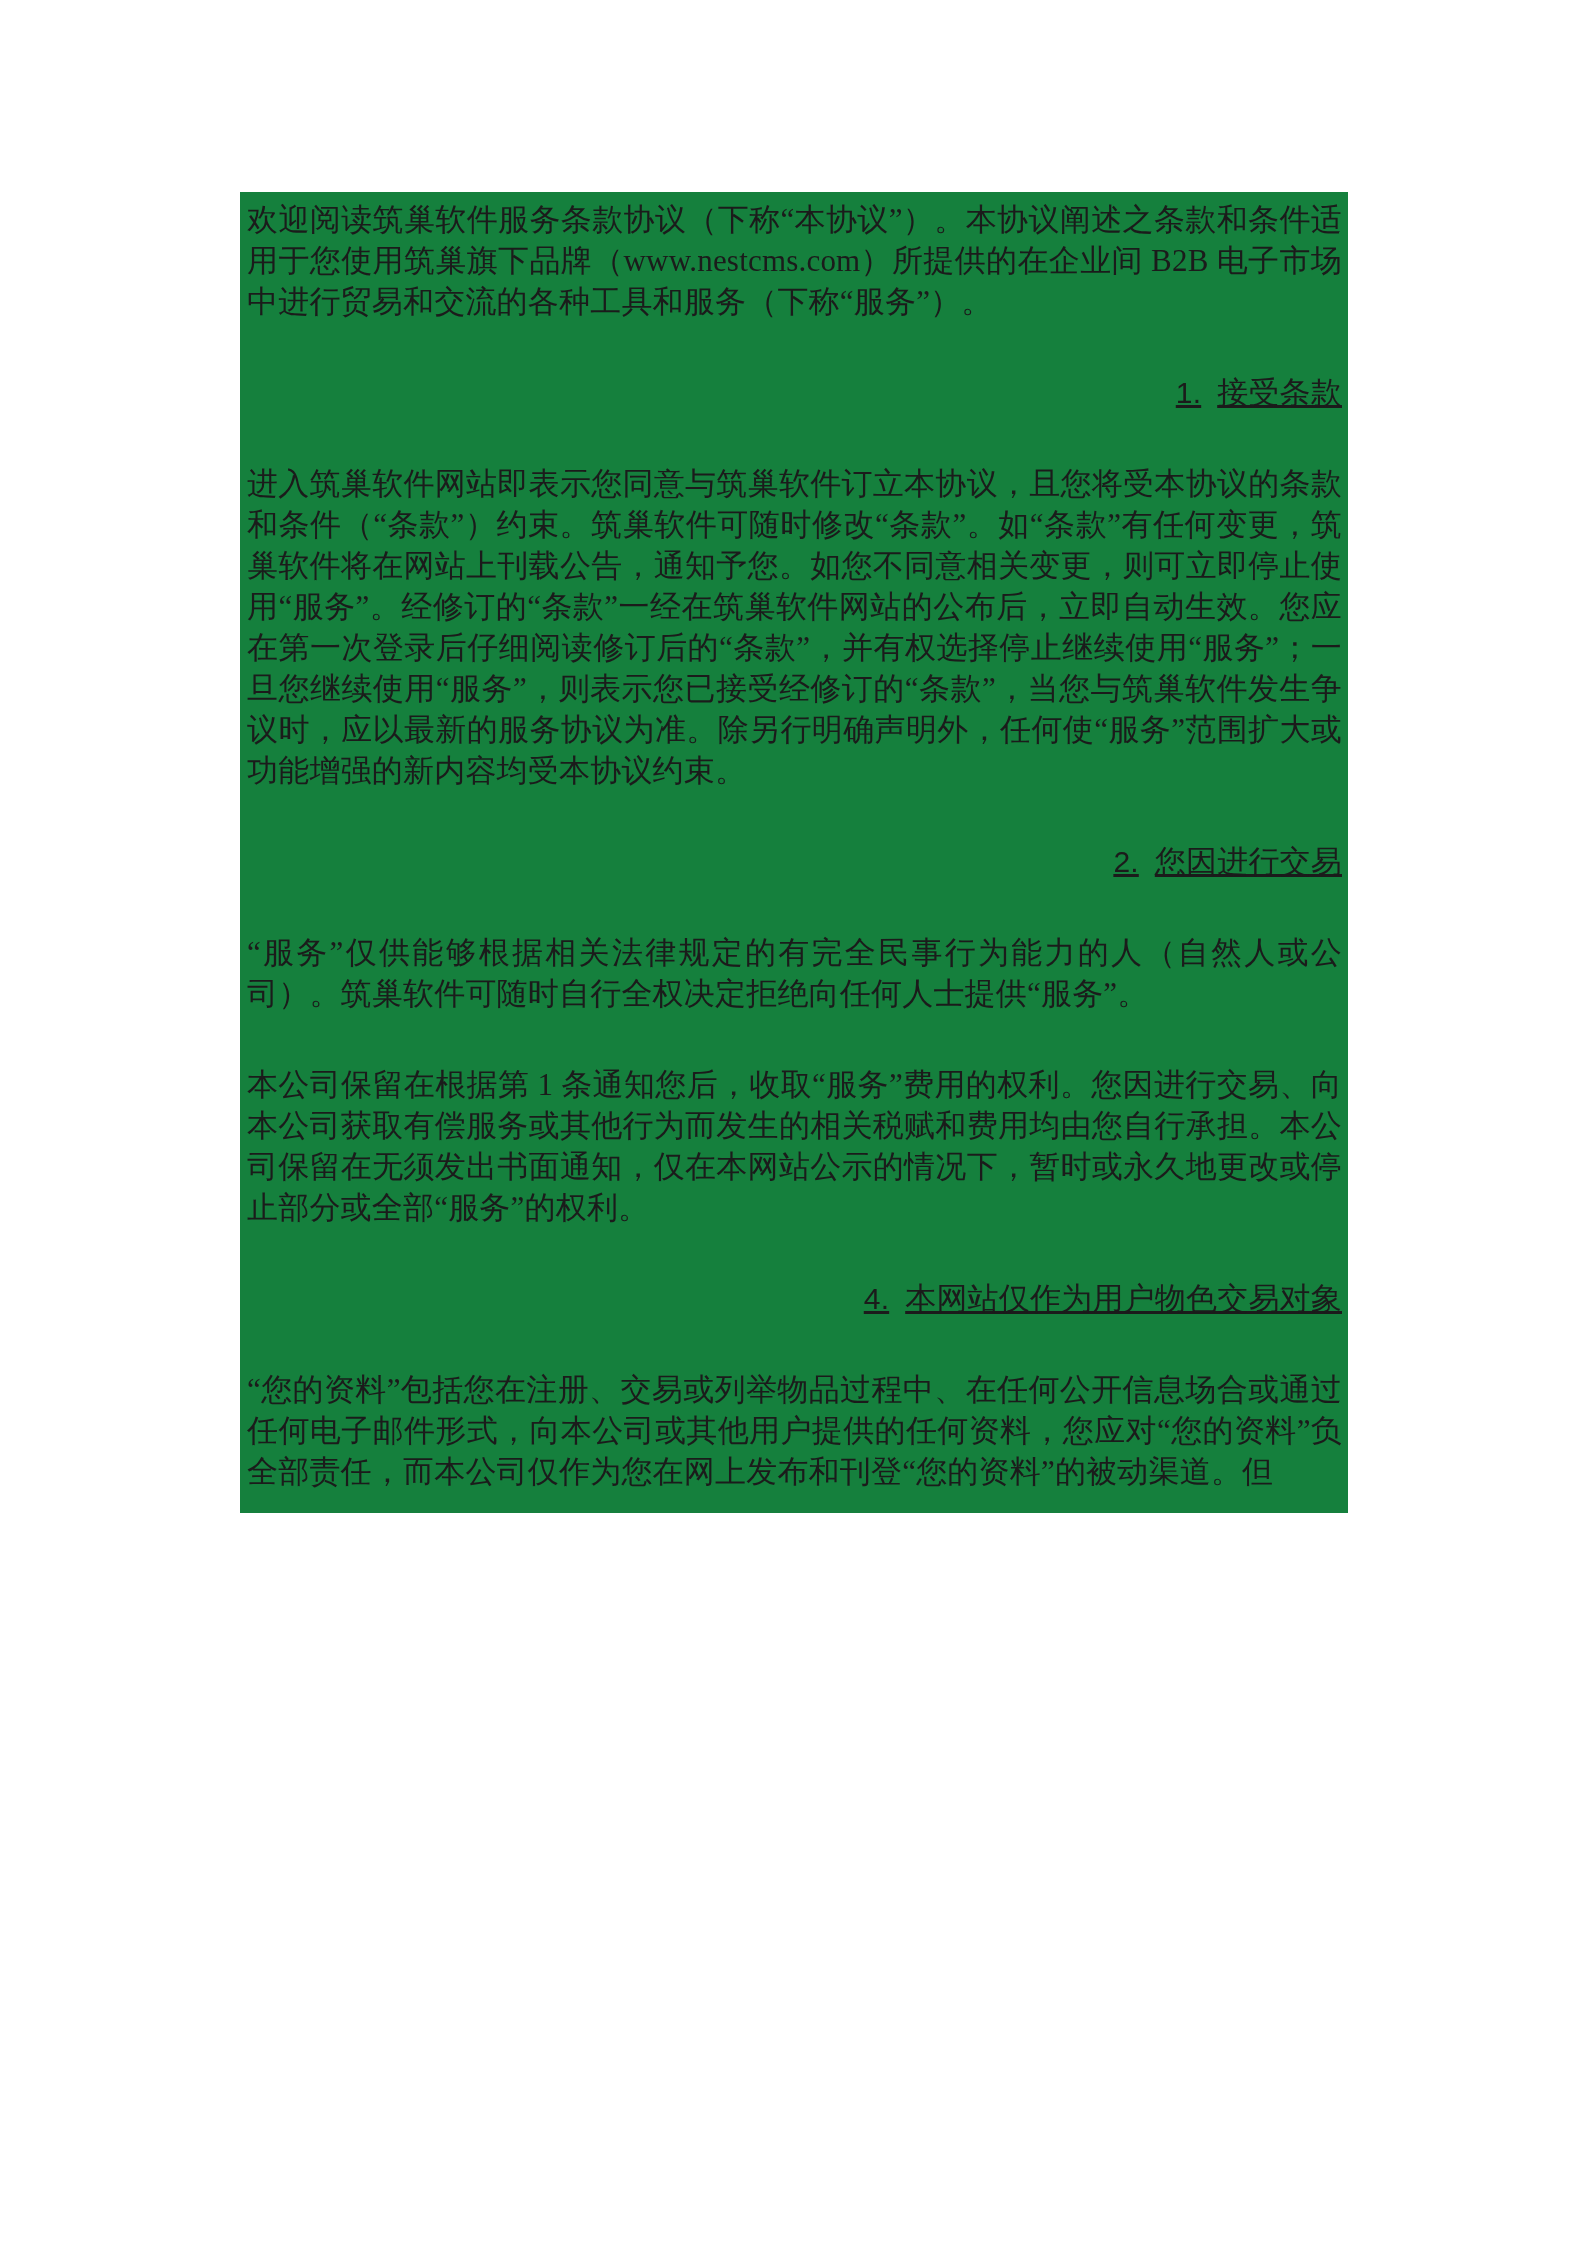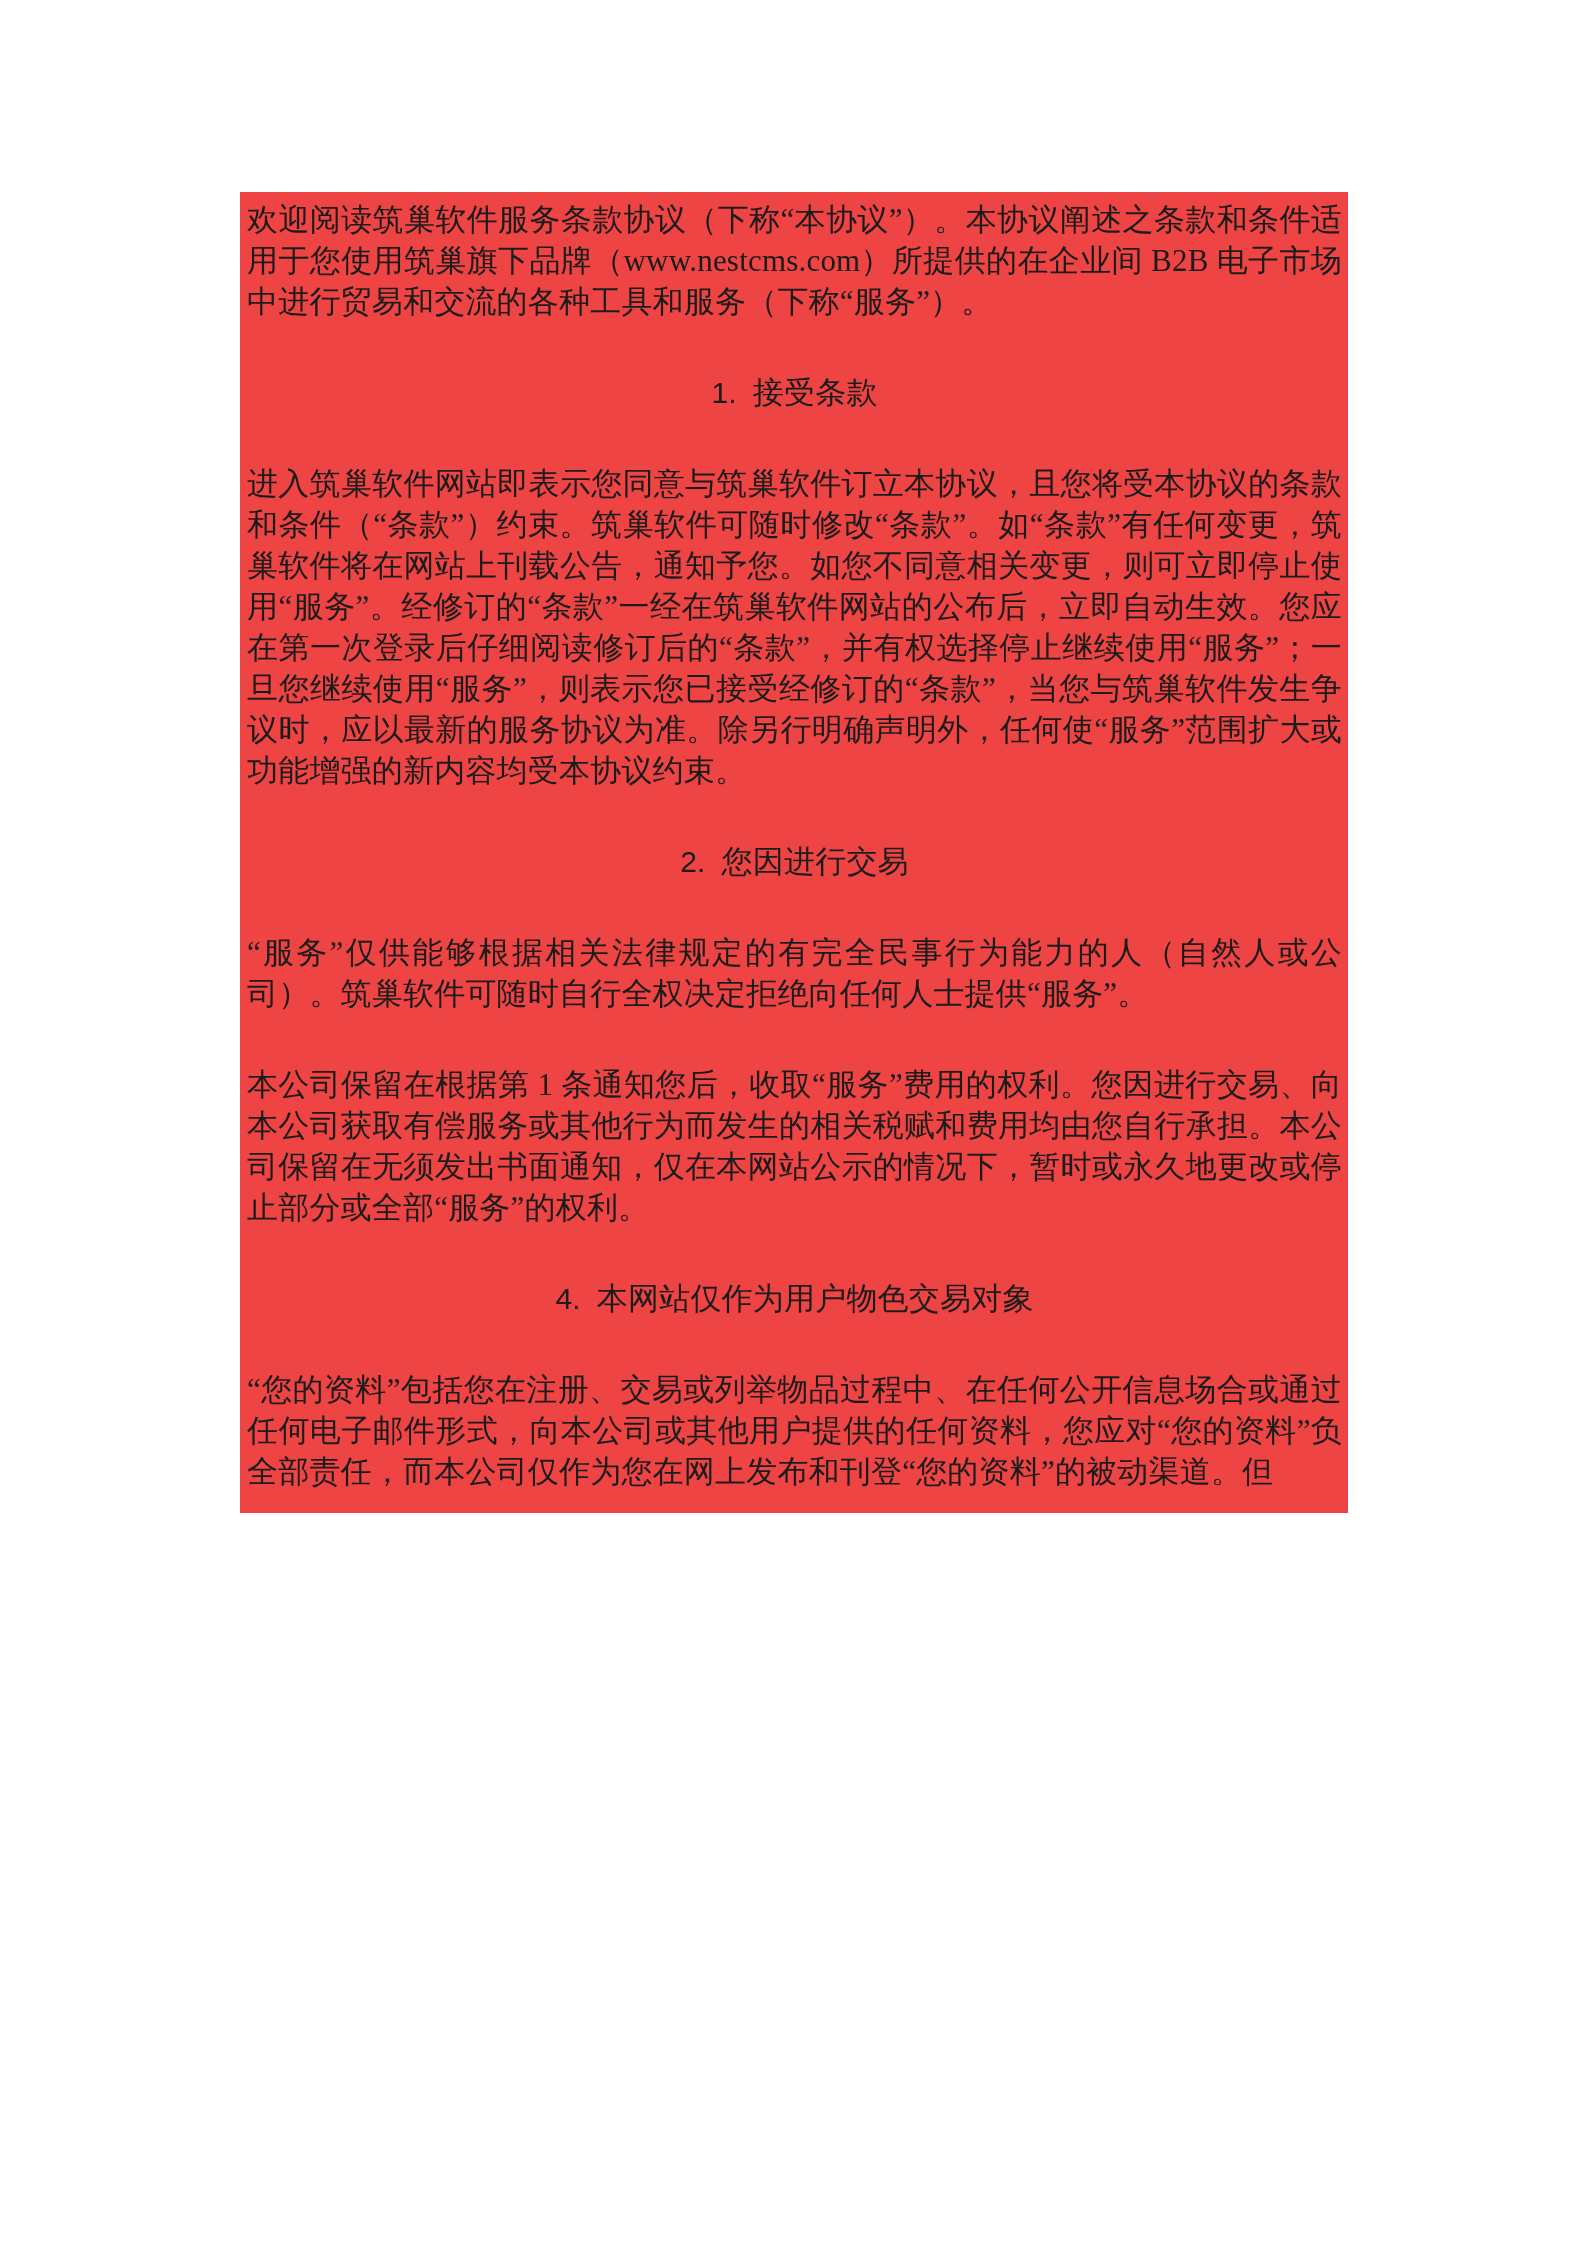--- a/index.html
+++ b/index.html
@@ -30,33 +30,34 @@
     letter-spacing: 0.2px;
   }
   .para {
     margin: 0 0 50px 0;
   }
   .para:last-child {
     margin-bottom: 13px;
   }
   .heading {
     margin: 0 0 50px 0;
-    text-align: center;
+    text-align: right;
     white-space: nowrap;
+    text-decoration: underline;
   }
   .heading .num {
     font-family: "Liberation Sans", "DejaVu Sans", sans-serif;
     font-size: 30px;
     margin-right: 16px;
   }
 </style>
 </head>
 <body style="background: rgb(255, 255, 255);">
 
-<div class="doc-block" style="background: #ef4444; color: rgb(27, 27, 27);">
+<div class="doc-block" style="background: #15803d; color: rgb(27, 27, 27);">
 
   <p class="para">欢迎阅读筑巢软件服务条款协议（下称“本协议”）。本协议阐述之条款和条件适用于您使用筑巢旗下品牌（www.nestcms.com）所提供的在企业间 B2B 电子市场中进行贸易和交流的各种工具和服务（下称“服务”）。</p>
 
   <p class="heading"><span class="num">1.</span><span>接受条款</span></p>
   <p class="para">进入筑巢软件网站即表示您同意与筑巢软件订立本协议，且您将受本协议的条款和条件（“条款”）约束。筑巢软件可随时修改“条款”。如“条款”有任何变更，筑巢软件将在网站上刊载公告，通知予您。如您不同意相关变更，则可立即停止使用“服务”。经修订的“条款”一经在筑巢软件网站的公布后，立即自动生效。您应在第一次登录后仔细阅读修订后的“条款”，并有权选择停止继续使用“服务”；一旦您继续使用“服务”，则表示您已接受经修订的“条款”，当您与筑巢软件发生争议时，应以最新的服务协议为准。除另行明确声明外，任何使“服务”范围扩大或功能增强的新内容均受本协议约束。</p>
 
   <p class="heading"><span class="num">2.</span><span>您因进行交易</span></p>
   <p class="para">“服务”仅供能够根据相关法律规定的有完全民事行为能力的人（自然人或公司）。筑巢软件可随时自行全权决定拒绝向任何人士提供“服务”。</p>
 
   <p class="para">本公司保留在根据第 1 条通知您后，收取“服务”费用的权利。您因进行交易、向本公司获取有偿服务或其他行为而发生的相关税赋和费用均由您自行承担。本公司保留在无须发出书面通知，仅在本网站公示的情况下，暂时或永久地更改或停止部分或全部“服务”的权利。</p>

